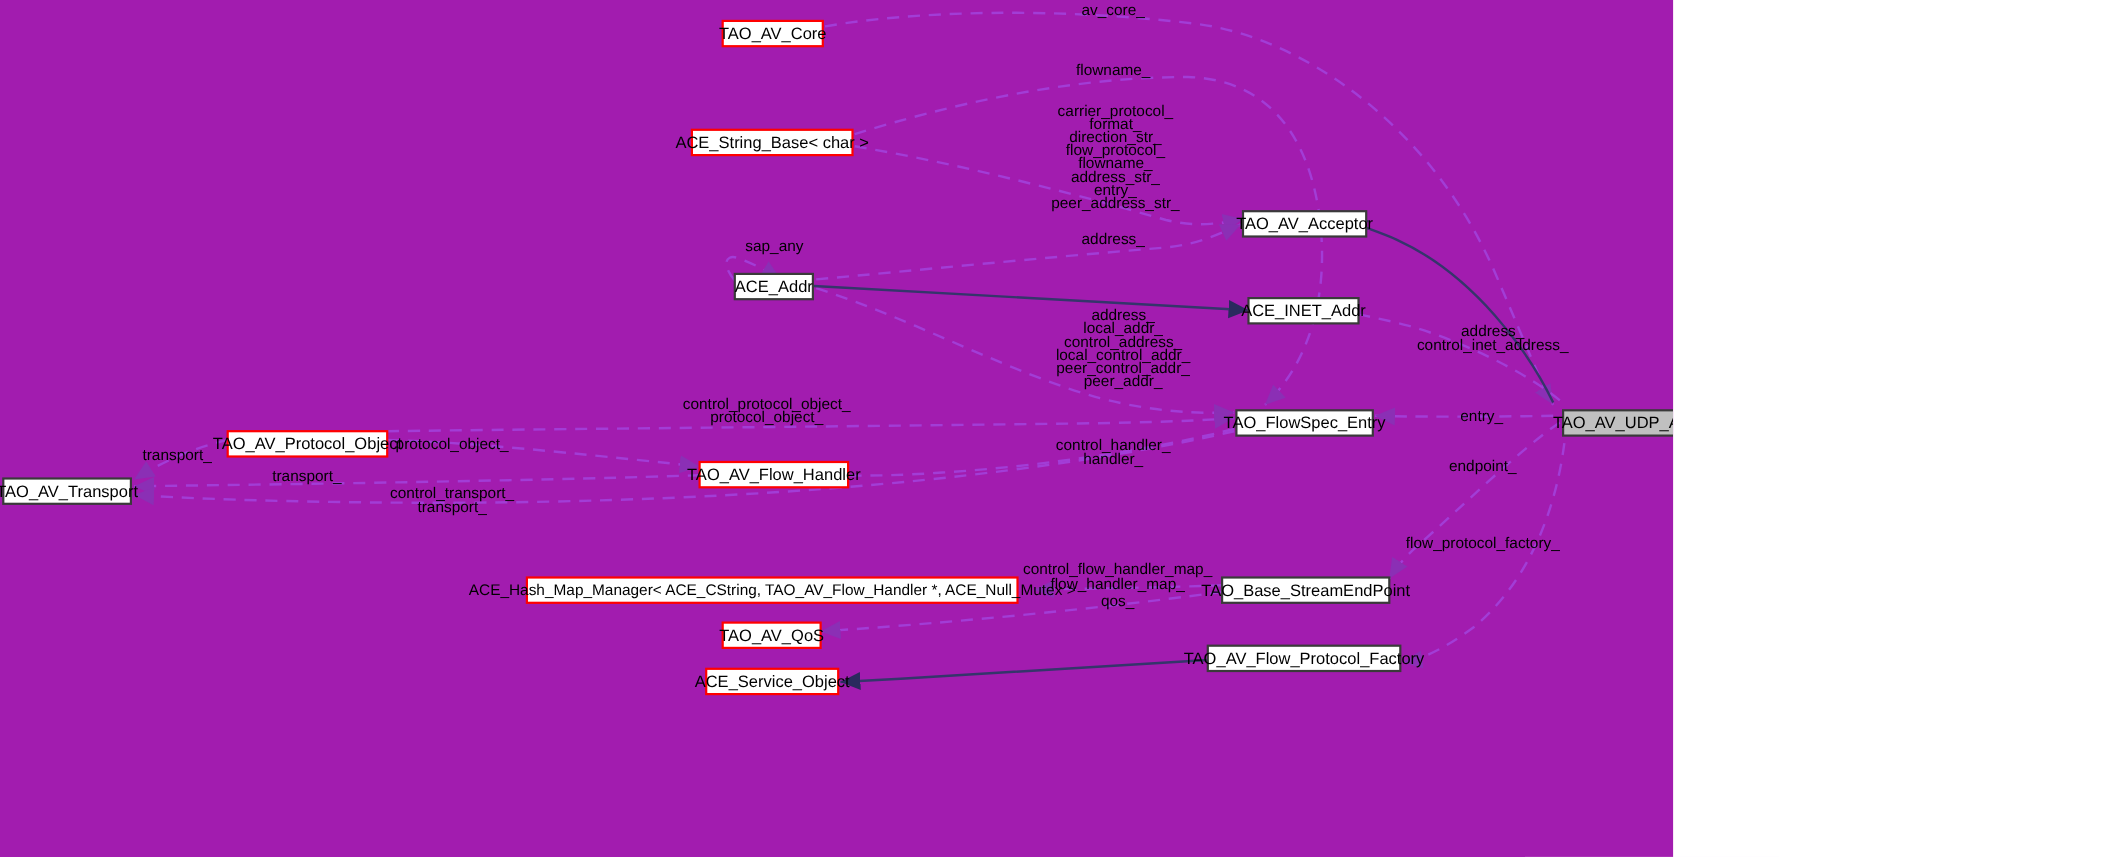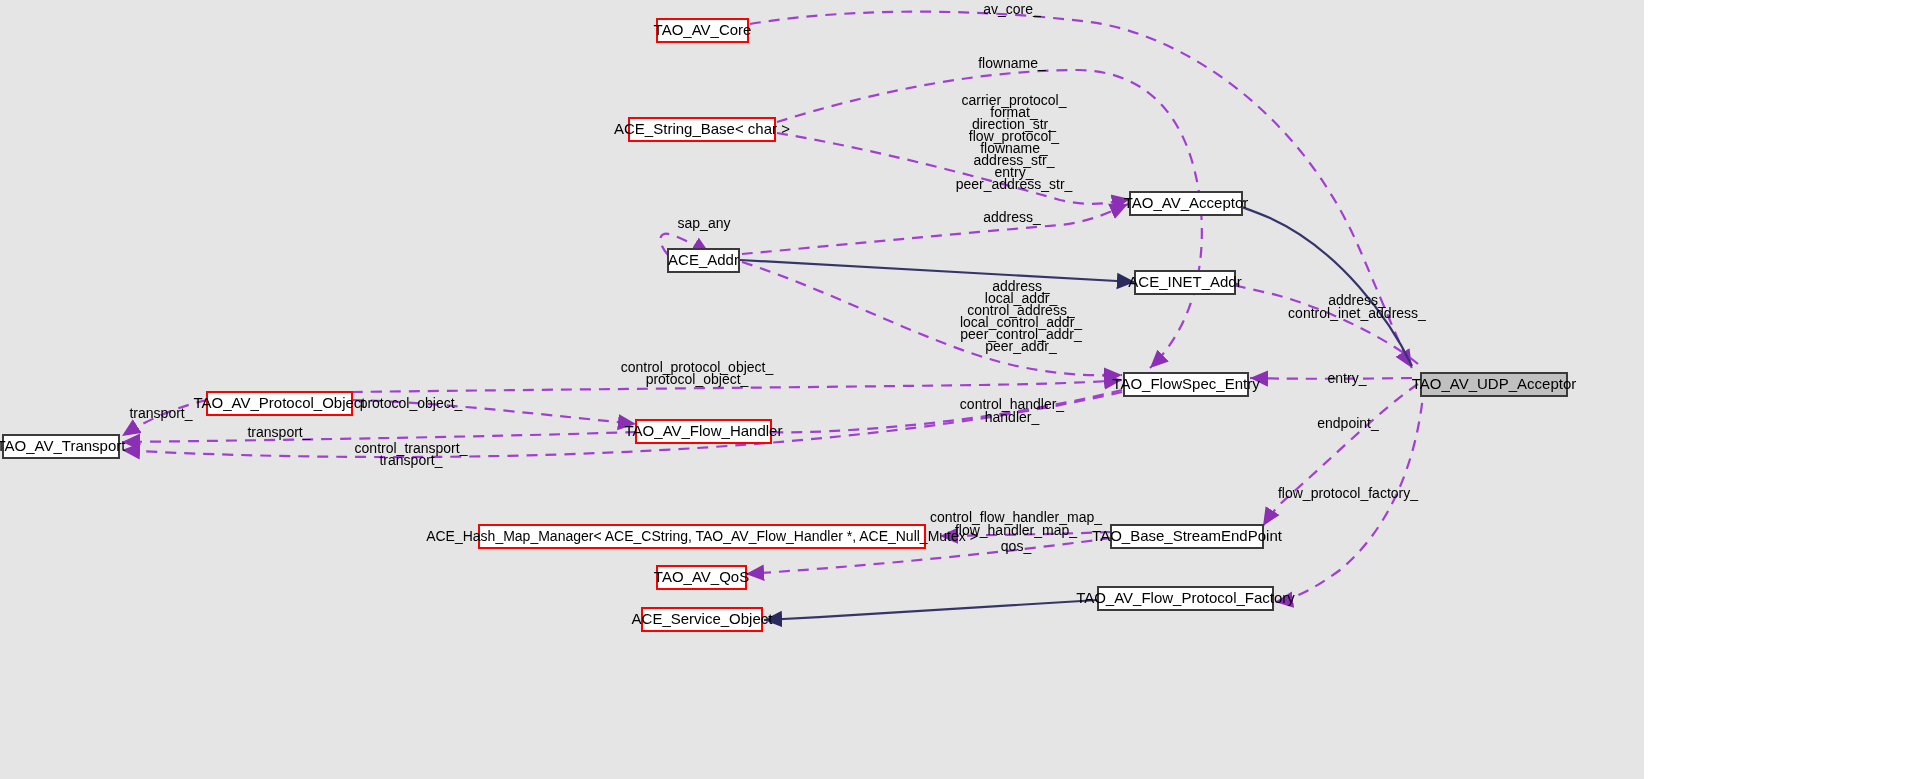--- a/index.html
+++ b/index.html
@@ -2,23 +2,23 @@
 <html><head>
 <meta charset="utf-8">
 <style>
   html, body {
     margin: 0;
     padding: 0;
     background: #ffffff;
   }
   #canvas-wrap {
     position: relative;
-    width: 1644px;
+    width: 1521px;
     height: 779px;
-    background: #e5e5e5;
+    background: #a21caf;
     overflow: hidden;
     font-family: "Liberation Sans", sans-serif;
   }
   svg.diagram {
     position: absolute;
     left: 0;
     top: 0;
     width: 1920px;
     height: 779px;
   }

